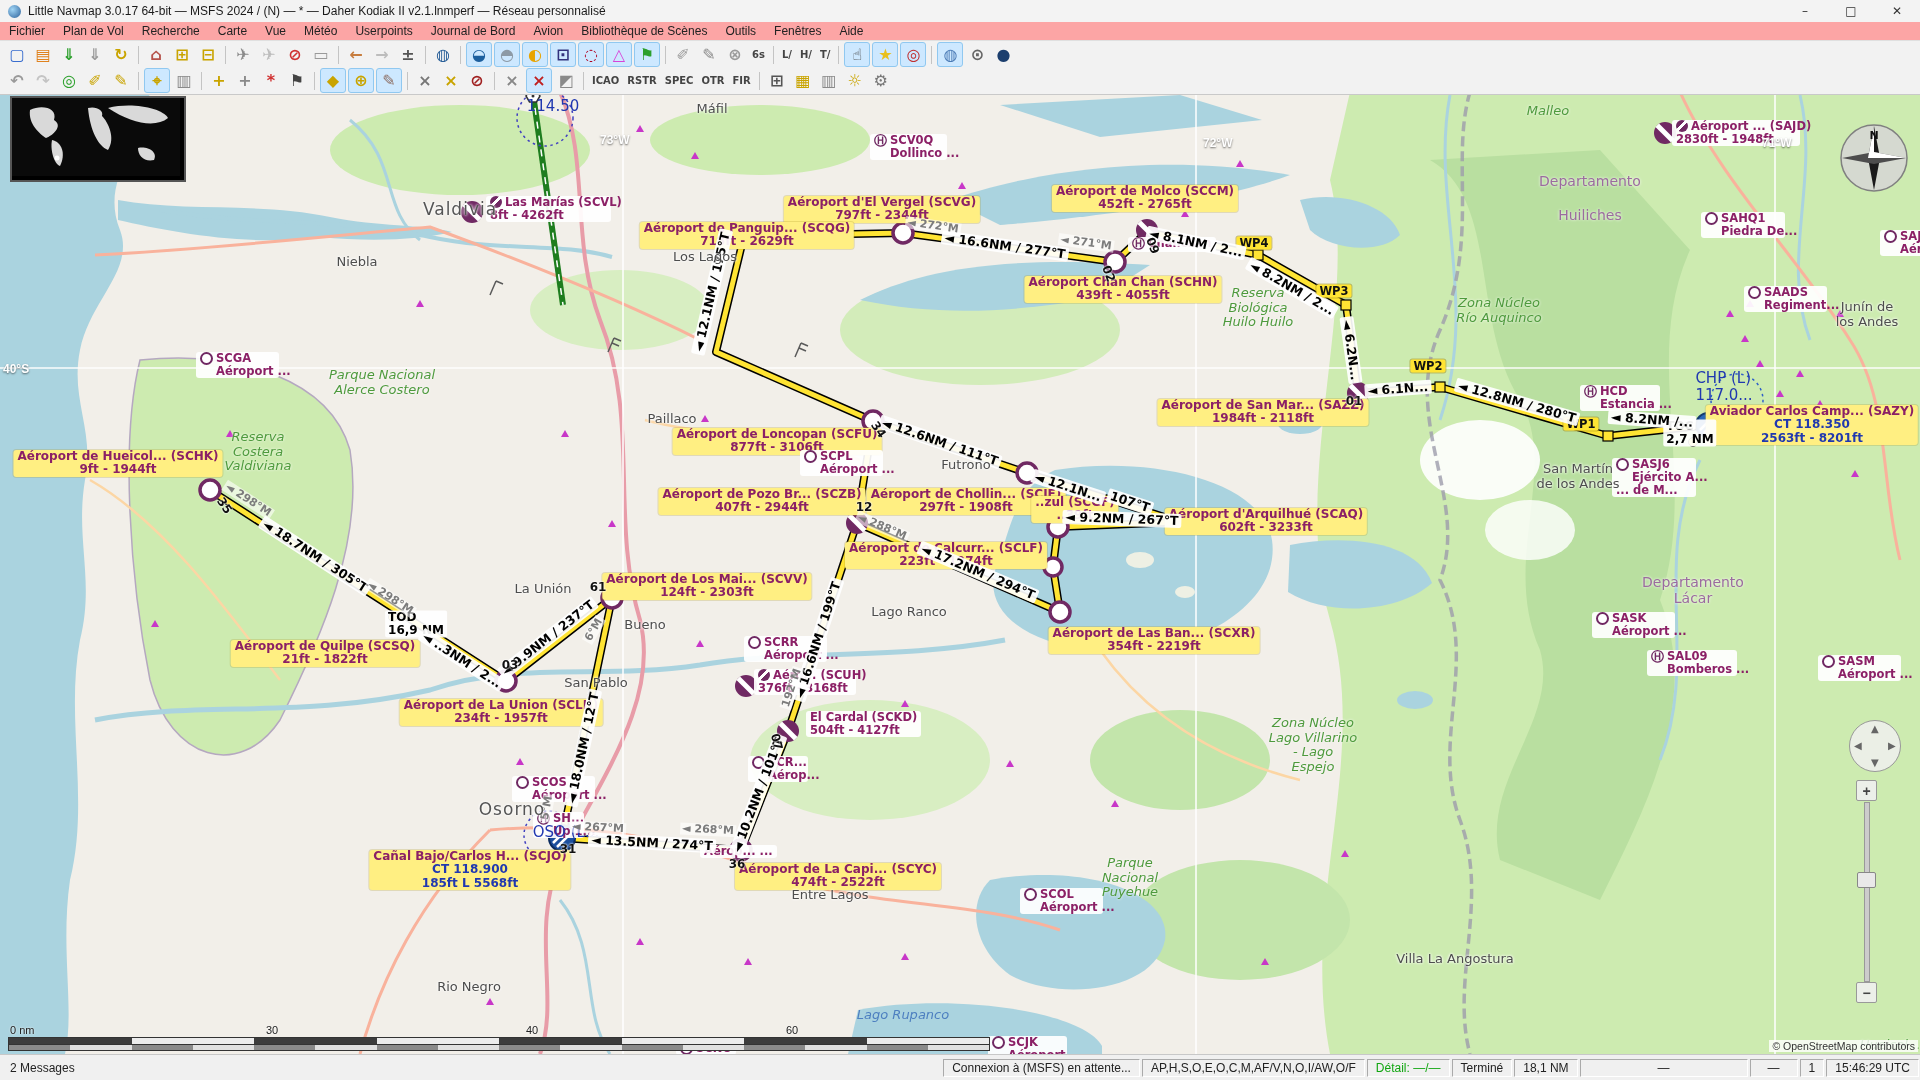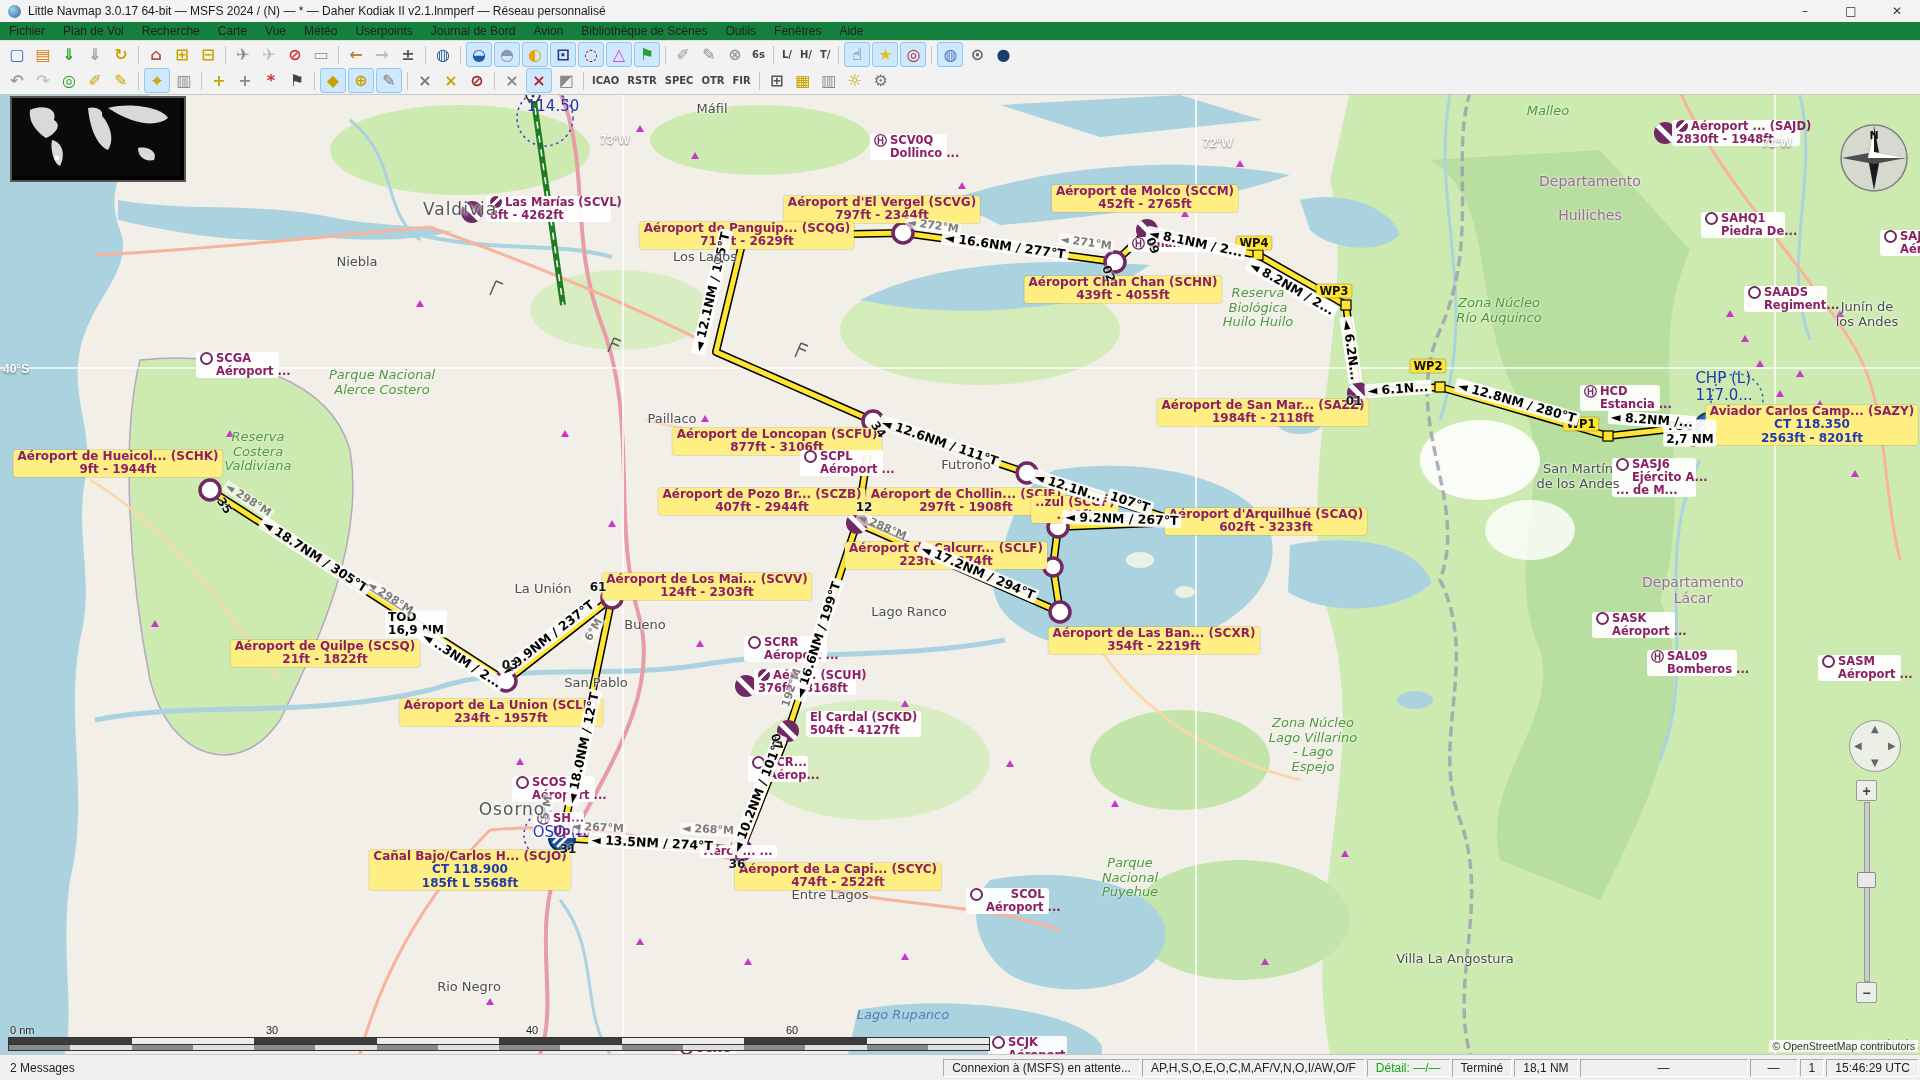--- a/index.html
+++ b/index.html
@@ -5,21 +5,21 @@
   html,body{margin:0;padding:0;width:1920px;height:1080px;overflow:hidden;
     font-family:"Liberation Sans",sans-serif;background:#f0f0f0;}
   
   #titlebar{position:absolute;left:0;top:0;width:1920px;height:22px;background:#f3f3f3;
     display:flex;align-items:center;font-size:12px;color:#1a1a1a;z-index:40;border-bottom:1px solid #e3e3e3;}
   #appicon{width:13px;height:13px;border-radius:50%;margin:0 7px 0 8px;
     background:radial-gradient(circle at 35% 35%,#9fd4f5,#2a6099);}
   #wincontrols{margin-left:auto;display:flex;height:22px;}
   .winbtn{width:46px;height:22px;display:flex;align-items:center;justify-content:center;
     font-size:12px;color:#333;font-family:"DejaVu Sans",sans-serif;}
-  #menubar{position:absolute;left:0;top:22px;width:1920px;height:18px;background:#15803d;
+  #menubar{position:absolute;left:0;top:22px;width:1920px;height:18px;background:#fca5a5;
     display:flex;align-items:center;z-index:40;font-size:12px;color:#222;}
   .menuitem{padding:1px 9px;}
   #toolbar1,#toolbar2{position:absolute;left:0;width:1920px;height:27px;background:#f2f2f2;
     display:flex;align-items:center;z-index:40;padding-left:4px;}
   #toolbar1{top:40px;border-top:1px solid #e0e0e0;}
   #toolbar2{top:67px;border-bottom:1px solid #c9c9c9;}
   .tbtn{width:24px;height:23px;margin:0 1px;display:flex;align-items:center;justify-content:center;
     font-size:16px;font-weight:bold;border-radius:3px;font-family:"DejaVu Sans",sans-serif;}
   .tbtn.on{background:#cde8ff;border:1px solid #90c8f0;}
   .tbtxt{font-size:10px;font-weight:bold;color:#444;width:auto;padding:0 3px;letter-spacing:0;}
@@ -434,21 +434,21 @@
     <div class="lbl ap-w" style="left: 744px; top: 636px;">
       <span class="icn ring" style="float: left;"></span>
       <div style="display: block;">SCRR</div>
       <div style="display: block;">Aéroport ...</div>
     </div>
     <div class="lbl ap-w" style="left: 748px; top: 756px;">
       <span class="icn ring" style="float: left;"></span>
       <div style="display: block;">SCR...</div>
       <div style="display: block;">Aérop...</div>
     </div>
-    <div class="lbl ap-w" style="left: 966px; top: 888px; text-align: right;">
+    <div class="lbl ap-w" style="left: 1020px; top: 888px;">
       <span class="icn ring" style="float: left;"></span>
       <div style="display: block;">SCOL</div>
       <div style="display: block;">Aéroport ...</div>
     </div>
     <div class="lbl ap-w" style="left: 676px; top: 1042px;"><span class="icn ring" style="float: left;"></span><div style="display: inline;">SCNO</div></div>
     <div class="lbl ap-w" style="left: 988px; top: 1036px;">
       <span class="icn ring" style="float: left;"></span>
       <div style="display: block;">SCJK</div>
       <div style="display: block;">Aéroport...</div>
     </div>

